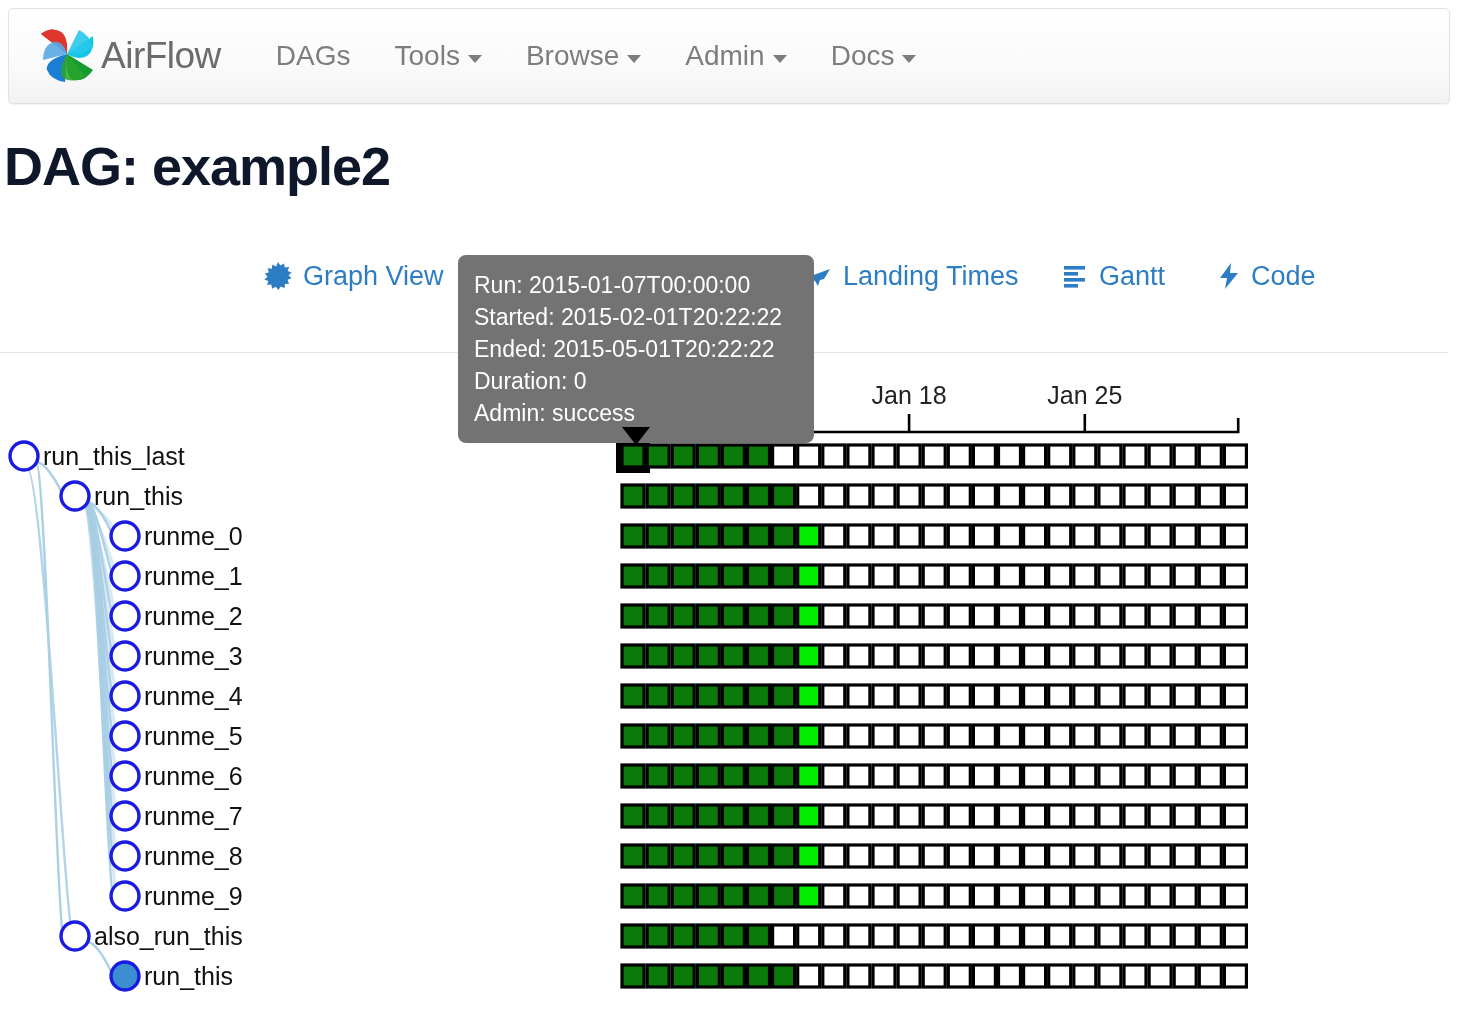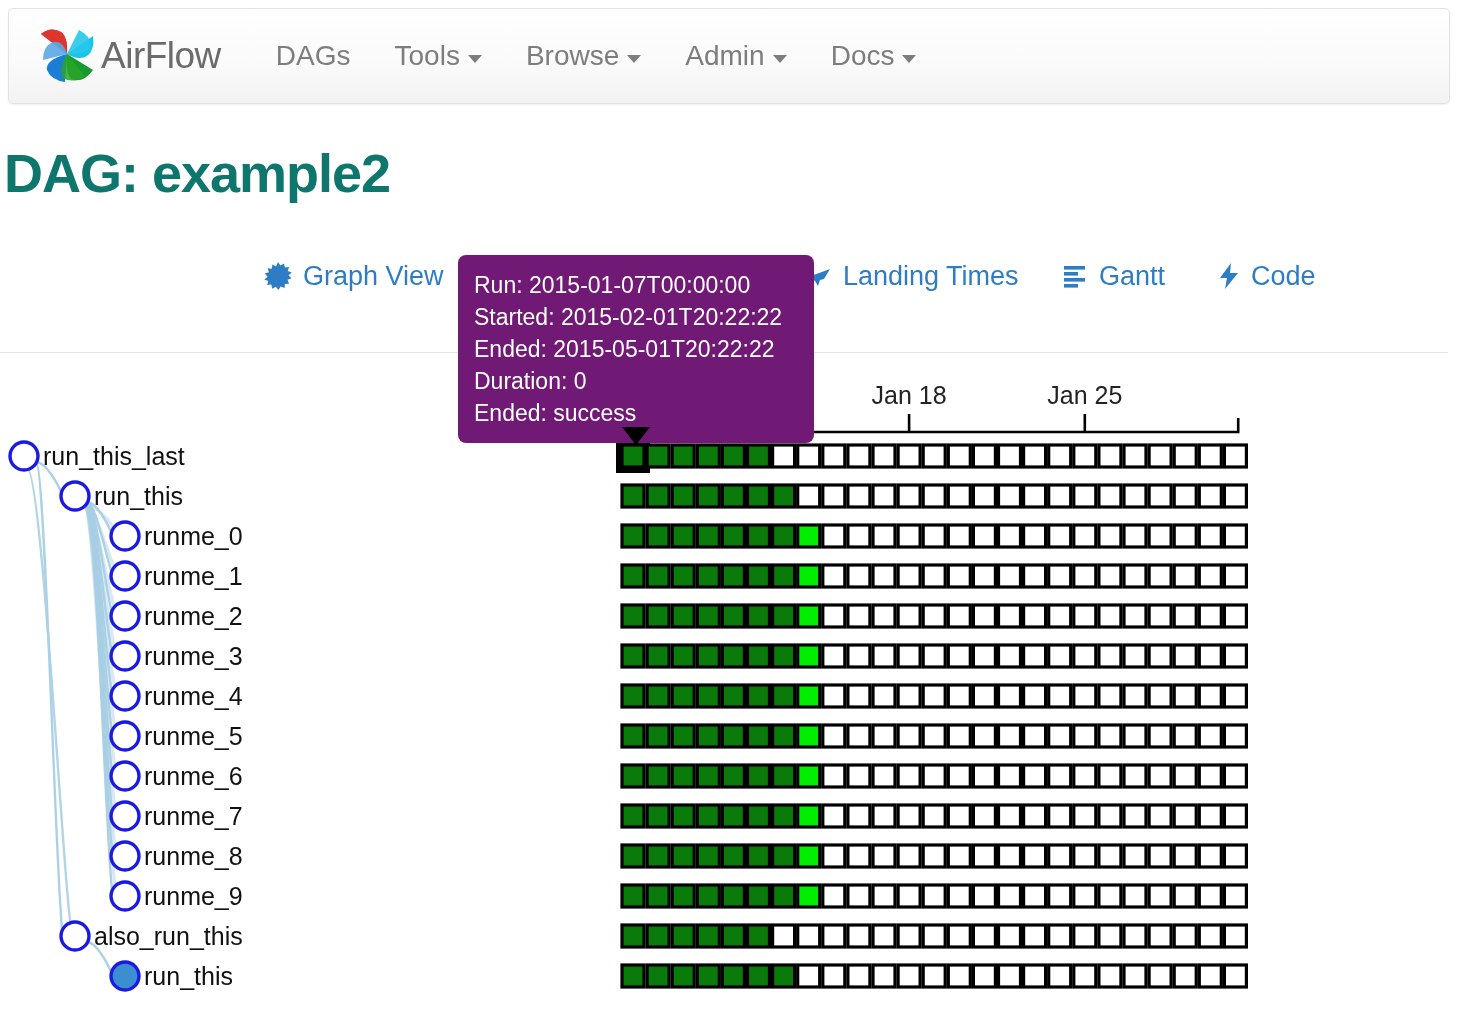--- a/index.html
+++ b/index.html
@@ -31,22 +31,22 @@
     display:flex;align-items:center;
   }
   .caret{
     display:inline-block;width:0;height:0;margin-left:8px;margin-top:6px;
     border-left:7px solid transparent;border-right:7px solid transparent;
     border-top:8px solid #7d7d7d;
   }
 
   
   #page-title{
-    position:absolute;left:4px;top:142px;
-    font-size:54px;color:#0f766e;font-weight:bold;letter-spacing:-1px;text-align:center;
+    position:absolute;left:4px;top:135px;
+    font-size:54px;color:#0f172a;font-weight:bold;letter-spacing:-1px;text-align:center;
   }
 
   
   #tabs{
     position:absolute;left:0;top:242px;width:1458px;height:110px;
   }
   #tabs-rule{
     position:absolute;left:0;top:110px;width:1448px;height:1px;background:#e4e4e4;
   }
   .tab{
@@ -55,21 +55,21 @@
     padding:0 16px;border-radius:6px;box-sizing:border-box;
   }
   .tab.active{
     background:#3b8ed0;color:#ffffff;
   }
   .tab .ticon{display:inline-flex;align-items:center;margin-right:11px;}
 
   
   #tooltip{
     position:absolute;left:458px;top:255px;width:356px;
-    background:#701a75;border-radius:8px;
+    background:#737373;border-radius:8px;
     padding:14px 18px 14px 16px;box-sizing:border-box;
     z-index:50;
   }
   #tooltip .tline{
     color:#ffffff;font-size:23px;line-height:32px;white-space:nowrap;
   }
   #tooltip-arrow{
     position:absolute;left:622px;top:427px;width:0;height:0;
     border-left:14px solid transparent;border-right:14px solid transparent;
     border-top:18px solid #000000;z-index:50;
@@ -188,21 +188,21 @@
   </div>
 
   <div id="tabs-rule"></div>
 </div>
 
 <div id="tooltip">
   <div class="tline">Run: 2015-01-07T00:00:00</div>
   <div class="tline">Started: 2015-02-01T20:22:22</div>
   <div class="tline">Ended: 2015-05-01T20:22:22</div>
   <div class="tline">Duration: 0</div>
-  <div class="tline">Ended: success</div>
+  <div class="tline">Admin: success</div>
 </div>
 <div id="tooltip-arrow"></div>
 
 <div id="content">
   <svg id="tree-svg" width="600" height="659">
       <path d="M36,106 C45.45,106 57,126 63,140" fill="none" stroke="#a8cfe4" stroke-width="2.4" opacity="0.95"></path>
       <path d="M87,146 C96.1,146 107,166 113,180" fill="none" stroke="#a8cfe4" stroke-width="2.4" opacity="0.95"></path>
       <path d="M87,146 C96.1,146 107,206 113,220" fill="none" stroke="#a8cfe4" stroke-width="2.4" opacity="0.95"></path>
       <path d="M87,146 C96.1,146 107,246 113,260" fill="none" stroke="#a8cfe4" stroke-width="2.4" opacity="0.95"></path>
       <path d="M87,146 C96.1,146 107,286 113,300" fill="none" stroke="#a8cfe4" stroke-width="2.4" opacity="0.95"></path>

